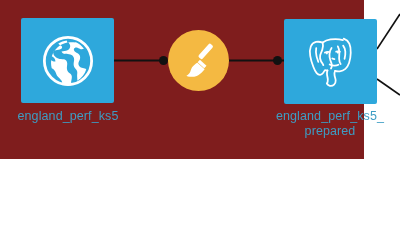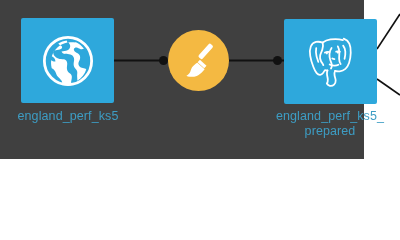--- a/index.html
+++ b/index.html
@@ -11,21 +11,21 @@
   body {
     width: 400px;
     height: 159px;
     font-family: "Liberation Sans", sans-serif;
     overflow: hidden;
   }
   #graph-canvas {
     position: relative;
     width: 364px;
     height: 159px;
-    background: #404040;
+    background: #7f1d1d;
   }
   .edge-layer {
     position: absolute;
     left: 0;
     top: 0;
     width: 400px;
     height: 159px;
     pointer-events: none;
   }
   .node {

